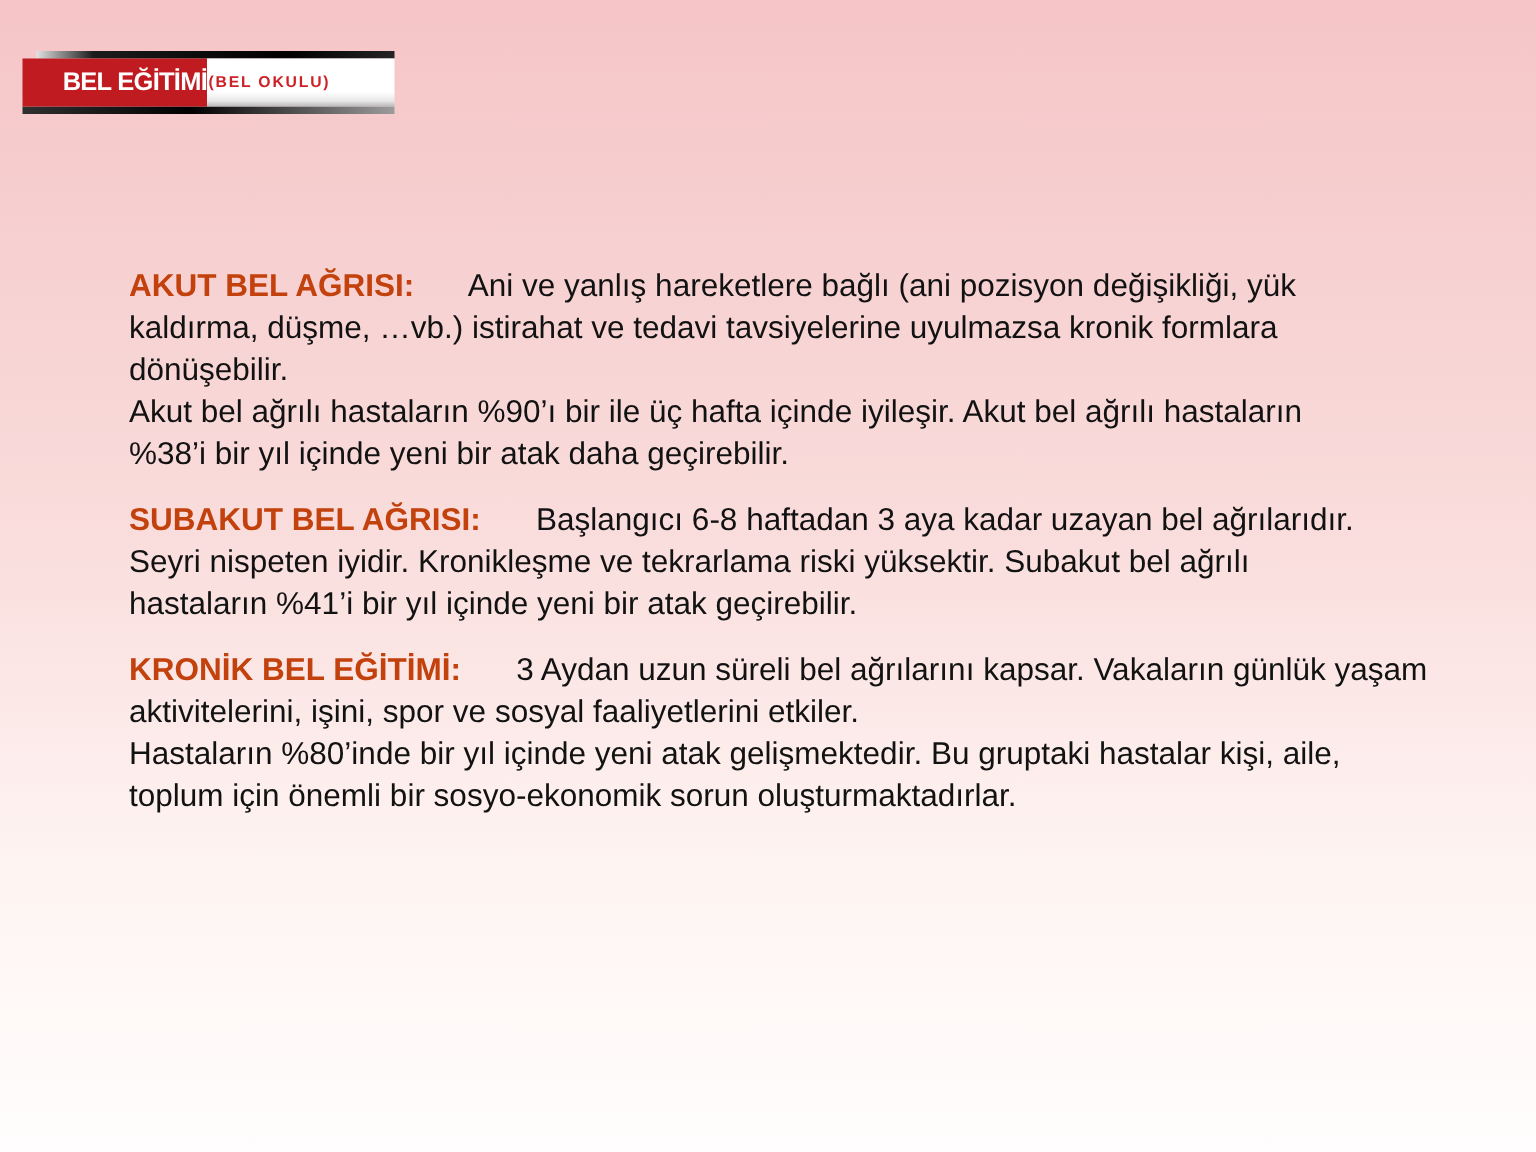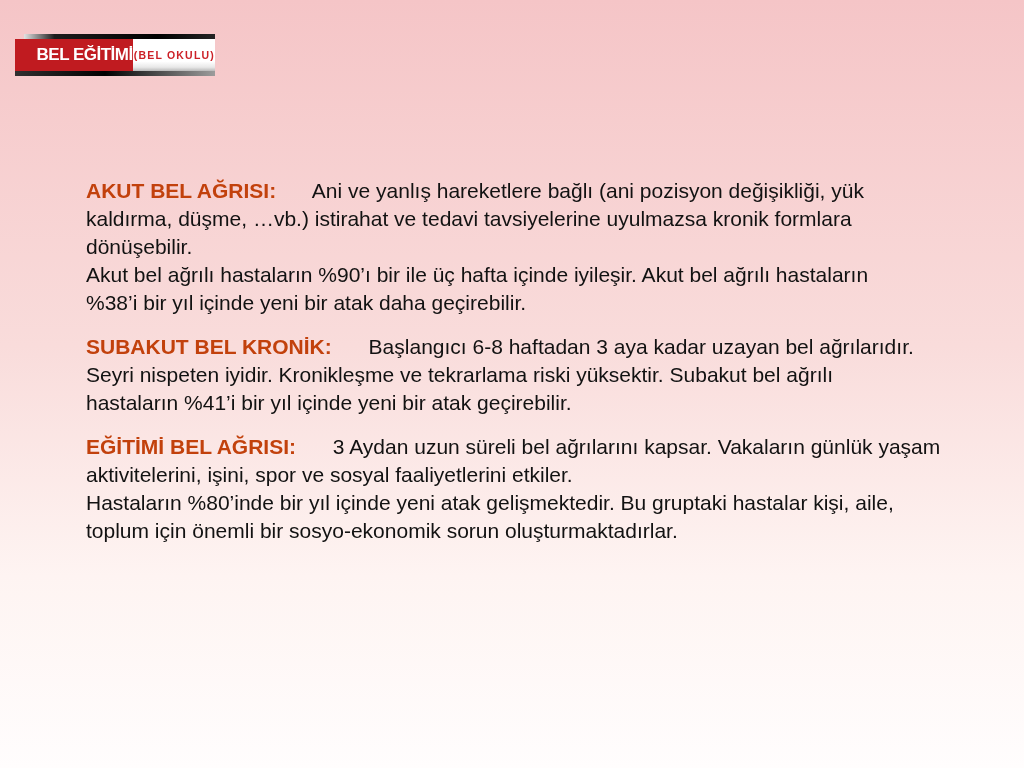--- a/index.html
+++ b/index.html
@@ -13,21 +13,21 @@
     position: relative;
     background: linear-gradient(180deg, #f5c5c7 0%, #f9dcdb 45%, #fef4f2 75%, #fffdfd 100%);
     font-family: "Liberation Sans", sans-serif;
   }
 
   
   .logo {
     position: absolute;
     left: 15px;
     top: 34px;
-    width: 200px;
+    width: 248px;
   }
   .logo-bar-top {
     margin-left: 9px;
     height: 5px;
     background: linear-gradient(to right, #e2e2e2 0%, #1c1c1c 16%, #000 70%, #242424 100%);
   }
   .logo-main {
     display: flex;
     height: 32px;
   }
@@ -100,22 +100,22 @@
     </div>
     <div class="logo-bar-bottom"></div>
   </div>
 
   <div class="content">
     <p><span class="para-head">AKUT BEL AĞRISI:</span><span class="para-body"> Ani ve yanlış hareketlere bağlı (ani pozisyon değişikliği, yük
 kaldırma, düşme, …vb.) istirahat ve tedavi tavsiyelerine uyulmazsa kronik formlara
 dönüşebilir.
 Akut bel ağrılı hastaların %90’ı bir ile üç hafta içinde iyileşir. Akut bel ağrılı hastaların
 %38’i bir yıl içinde yeni bir atak daha geçirebilir.</span></p>
-    <p><span class="para-head">SUBAKUT BEL KRONİK:</span><span class="para-body"> Başlangıcı 6-8 haftadan 3 aya kadar uzayan bel ağrılarıdır.
+    <p><span class="para-head">SUBAKUT BEL AĞRISI:</span><span class="para-body"> Başlangıcı 6-8 haftadan 3 aya kadar uzayan bel ağrılarıdır.
 Seyri nispeten iyidir. Kronikleşme ve tekrarlama riski yüksektir. Subakut bel ağrılı
 hastaların %41’i bir yıl içinde yeni bir atak geçirebilir.</span></p>
-    <p><span class="para-head">EĞİTİMİ BEL AĞRISI:</span><span class="para-body"> 3 Aydan uzun süreli bel ağrılarını kapsar. Vakaların günlük yaşam
+    <p><span class="para-head">KRONİK BEL EĞİTİMİ:</span><span class="para-body"> 3 Aydan uzun süreli bel ağrılarını kapsar. Vakaların günlük yaşam
 aktivitelerini, işini, spor ve sosyal faaliyetlerini etkiler.
 Hastaların %80’inde bir yıl içinde yeni atak gelişmektedir. Bu gruptaki hastalar kişi, aile,
 toplum için önemli bir sosyo-ekonomik sorun oluşturmaktadırlar.</span></p>
   </div>
 
 </div>
 
 </body></html>

